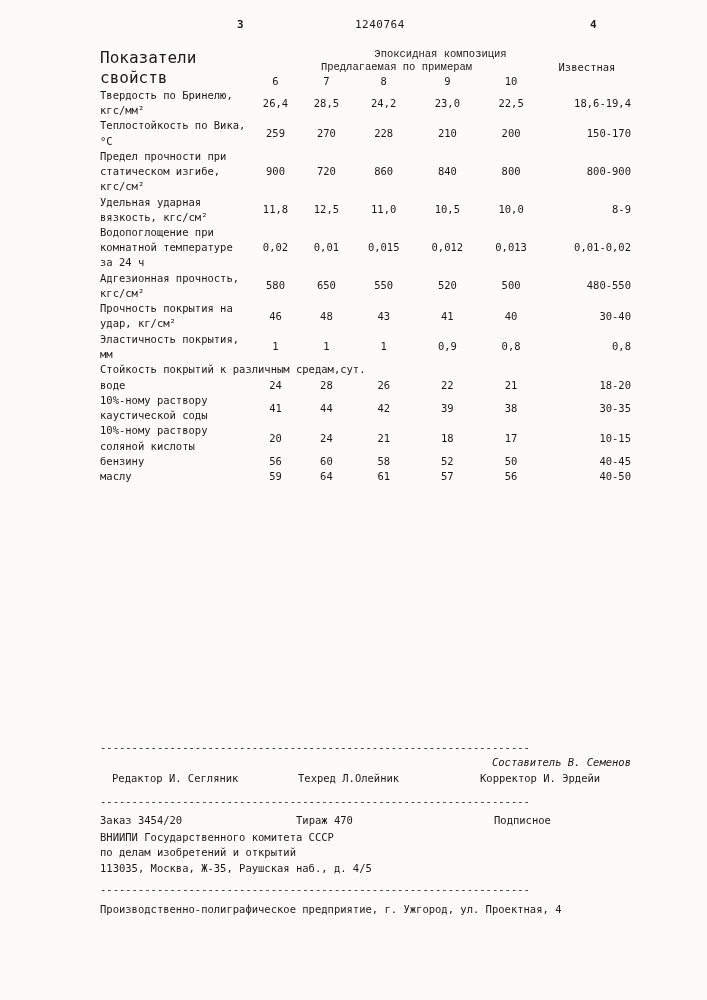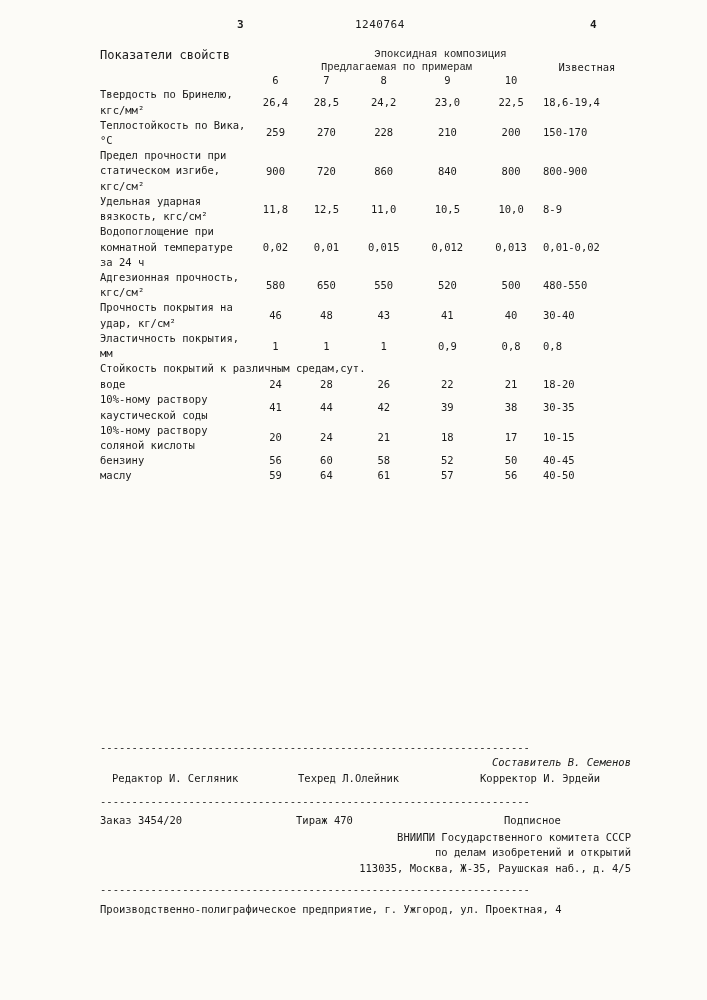--- a/index.html
+++ b/index.html
@@ -59,21 +59,21 @@
     padding: 0;
     vertical-align: top;
     font-weight: normal;
   }
   .topline { border-top: 1.3px solid #222; }
   .botline { border-bottom: 1.3px solid #222; }
   .leftline { border-left: 1.3px solid #222; }
 
   .hdr-props {
     padding: 8px 4px 8px 8px;
-    font-size: 12px;
+    font-size: 16px;
     width: 150px;
   }
   .hdr-center {
     text-align: center;
     padding: 8px 4px;
     font-family: Liberation Mono, monospace;
   }
   .hdr-known {
     text-align: center;
     padding: 8px 4px;
@@ -88,21 +88,21 @@
     padding: 9px 4px 9px 8px;
     width: 150px;
     line-height: 1.45;
   }
   .val-cell {
     text-align: center;
     padding: 9px 2px;
     vertical-align: middle;
   }
   .val-known {
-    text-align: left;
+    text-align: right;
     padding: 9px 2px;
     vertical-align: middle;
   }
   tr.datarow td {
     vertical-align: middle;
   }
   .sub-indent {
     padding-left: 34px;
   }
   .sec-head {
@@ -141,22 +141,22 @@
   .f-three .a { position: absolute; left: 12px; }
   .f-three .b { position: absolute; left: 198px; }
   .f-three .c { position: absolute; left: 380px; }
   .f-order {
     position: relative;
     height: 17px;
     margin-top: 6px;
   }
   .f-order .a { position: absolute; left: 0; }
   .f-order .b { position: absolute; left: 196px; }
-  .f-order .c { position: absolute; left: 404px; }
-  .f-center { text-align: right; }
+  .f-order .c { position: absolute; left: 394px; }
+  .f-center { text-align: left; }
   .f-last {
     margin-top: 7px;
   }
   .spacer6 { height: 6px; }
 </style>
 </head>
 <body>
 
 <div class="page">
 

